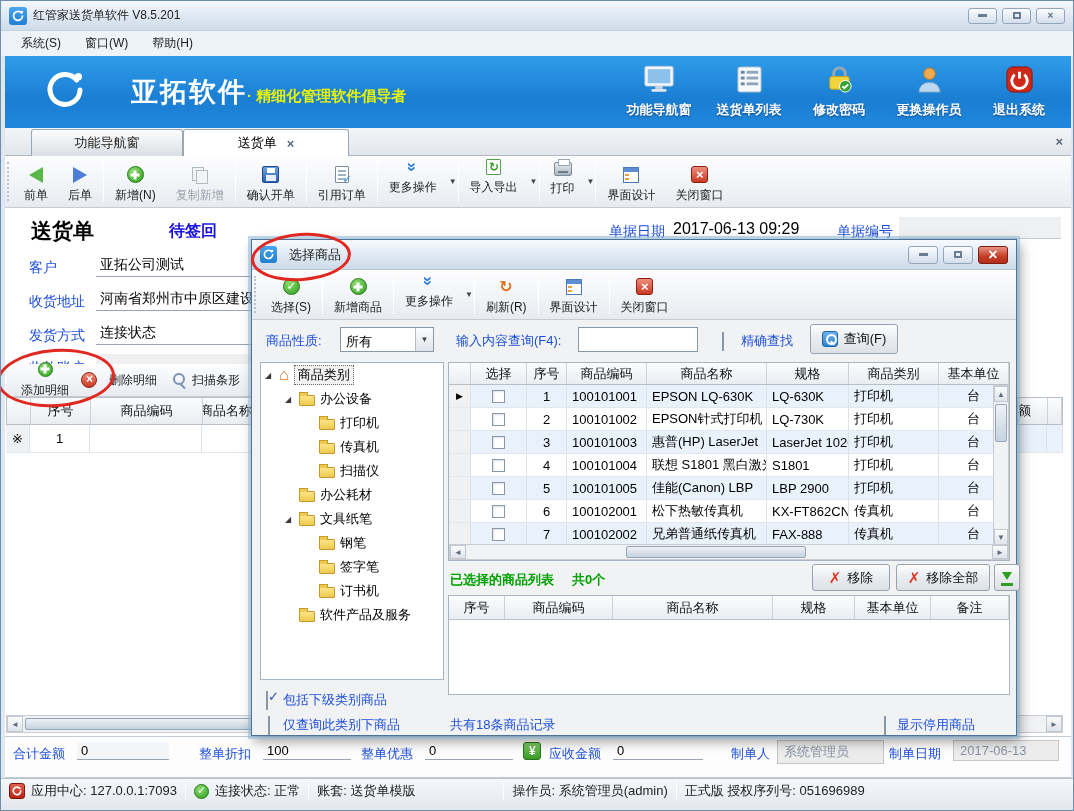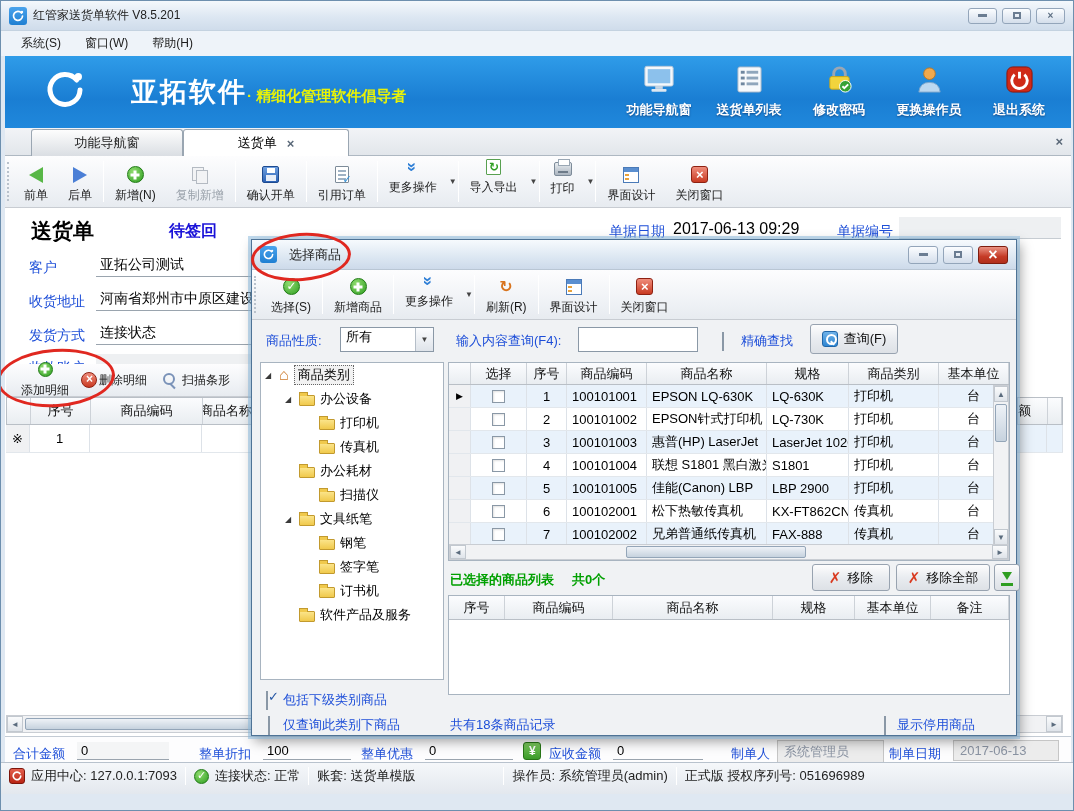--- a/index.html
+++ b/index.html
@@ -131,21 +131,21 @@
 .trow{display:flex;align-items:center;height:24px;gap:5px;font-size:13px;white-space:nowrap}
 .texp{width:9px;color:#3a3a3a;font-size:8px;flex:none}
 .tico-folder{width:16px;height:11px;background:linear-gradient(#fbe489,#f0c94c);border:1px solid #c29a2e;border-radius:1px;position:relative;flex:none;margin-top:3px}
 .tico-folder::before{content:"";position:absolute;top:-4px;left:-1px;width:7px;height:3px;background:#f0c94c;border:1px solid #c29a2e;border-bottom:none}
 .tico-home{color:#cd7a2a;font-size:16px;line-height:1;flex:none}
 .tico-home::before{content:"⌂"}
 .tsel{border:1px dotted #666;background:#f2f2f2;padding:0 3px}
 
 .redellipse{position:absolute;border:3px solid #e02820;border-radius:50%;z-index:50;pointer-events:none}
 
-.statusbar{position:absolute;left:0;bottom:16px;width:100%;height:32px;background:linear-gradient(#f5f7fa,#e3e8ee);border-top:1px solid #b8c2cd;display:flex;align-items:flex-start;font-size:13px;color:#222;gap:8px;padding:4px 8px}
+.statusbar{position:absolute;left:0;bottom:0;width:100%;height:32px;background:linear-gradient(#f5f7fa,#e3e8ee);border-top:1px solid #b8c2cd;display:flex;align-items:flex-end;font-size:13px;color:#222;gap:8px;padding:10px 8px}
 .sdiv{width:1px;height:18px;background:#c3cbd4;border-right:1px solid #fff}
 .sitem{display:flex;align-items:center;gap:6px;white-space:nowrap}
 </style>
 </head>
 <body>
 
 <div class="win">
 
   <div class="titlebar">
     <span class="appico">
@@ -324,21 +324,21 @@
   <span class="abs fvalue" style="left:95px;top:321px;width:158px">连接状态</span>
   <span class="abs flabel" style="left:28px;top:358px">收款账户</span>
   <span class="abs fvalue gray" style="left:95px;top:353px;width:158px;height:22px"></span>
 
   <div class="toolbar" style="left:5px;top:363px;width:248px;height:33px;align-items:center">
     <span class="grip"></span>
     <span class="tb" style="gap:5px;padding:2px 6px">
         <span class="ic ic-plus-green" style="width:15px;height:15px"></span>
         <span>添加明细</span>
       </span>
-    <span class="tb" style="flex-direction:row;gap:2px;padding:2px 6px">
+    <span class="tb" style="flex-direction:row;gap:12px;padding:2px 6px">
         <span class="ic ic-x-circle"></span>
         <span>删除明细</span>
       </span>
     <span class="tsep"></span>
     <span class="tb" style="flex-direction:row;gap:5px;padding:2px 6px">
         <span class="ic ic-search"></span>
         <span>扫描条形</span>
       </span>
   </div>
 
@@ -466,21 +466,21 @@
         </span>
       <span class="tsep"></span>
       <span class="tb">
           <span class="ic ic-x-red"></span>
           <span>关闭窗口</span>
         </span>
     </div>
 
     
     <span class="abs flabel" style="left:14px;top:92px;font-size:13px">商品性质:</span>
-    <span class="abs" style="left:88px;top:87px;width:94px;height:25px;border:1px solid #8a98a6;background:#fff;display:flex;align-items:flex-start">
+    <span class="abs" style="left:88px;top:87px;width:94px;height:25px;border:1px solid #8a98a6;background:#fff;display:flex;align-items:flex-end">
       <span style="font-size:13px;padding-left:5px;flex:1">所有</span>
       <span style="width:18px;height:100%;background:linear-gradient(#fbfcfe,#dfe4ea);border-left:1px solid #b5bec8;display:flex;align-items:center;justify-content:center;font-size:8px;color:#444">▼</span>
     </span>
     <span class="abs flabel" style="left:204px;top:92px;font-size:13px">输入内容查询(F4):</span>
     <input class="abs" style="left: 326px; top: 87px; width: 120px; height: 25px; border: 1px solid rgb(138, 152, 166); font-size: 13px; padding: 0px 4px;" value="">
     <span class="abs cb" style="left:470px;top:93px"></span>
     <span class="abs flabel" style="left:489px;top:92px;font-size:13px">精确查找</span>
     <span class="abs btn" style="left:558px;top:84px;width:88px;height:30px">
       <span class="ic ic-search-blue"></span>
       <span>查询(F)</span>
@@ -499,27 +499,27 @@
           <span>办公设备</span>
         </div>
       <div class="trow" style="padding-left:58px">
           <span class="tico-folder"></span>
           <span>打印机</span>
         </div>
       <div class="trow" style="padding-left:58px">
           <span class="tico-folder"></span>
           <span>传真机</span>
         </div>
+      <div class="trow" style="padding-left:58px">
+          <span class="tico-folder"></span>
+          <span>扫描仪</span>
+        </div>
       <div class="trow" style="padding-left:38px">
           <span class="tico-folder"></span>
           <span>办公耗材</span>
-        </div>
-      <div class="trow" style="padding-left:58px">
-          <span class="tico-folder"></span>
-          <span>扫描仪</span>
         </div>
       <div class="trow" style="padding-left:24px">
           <span class="texp">◢</span>
           <span class="tico-folder"></span>
           <span>文具纸笔</span>
         </div>
       <div class="trow" style="padding-left:58px">
           <span class="tico-folder"></span>
           <span>钢笔</span>
         </div>

